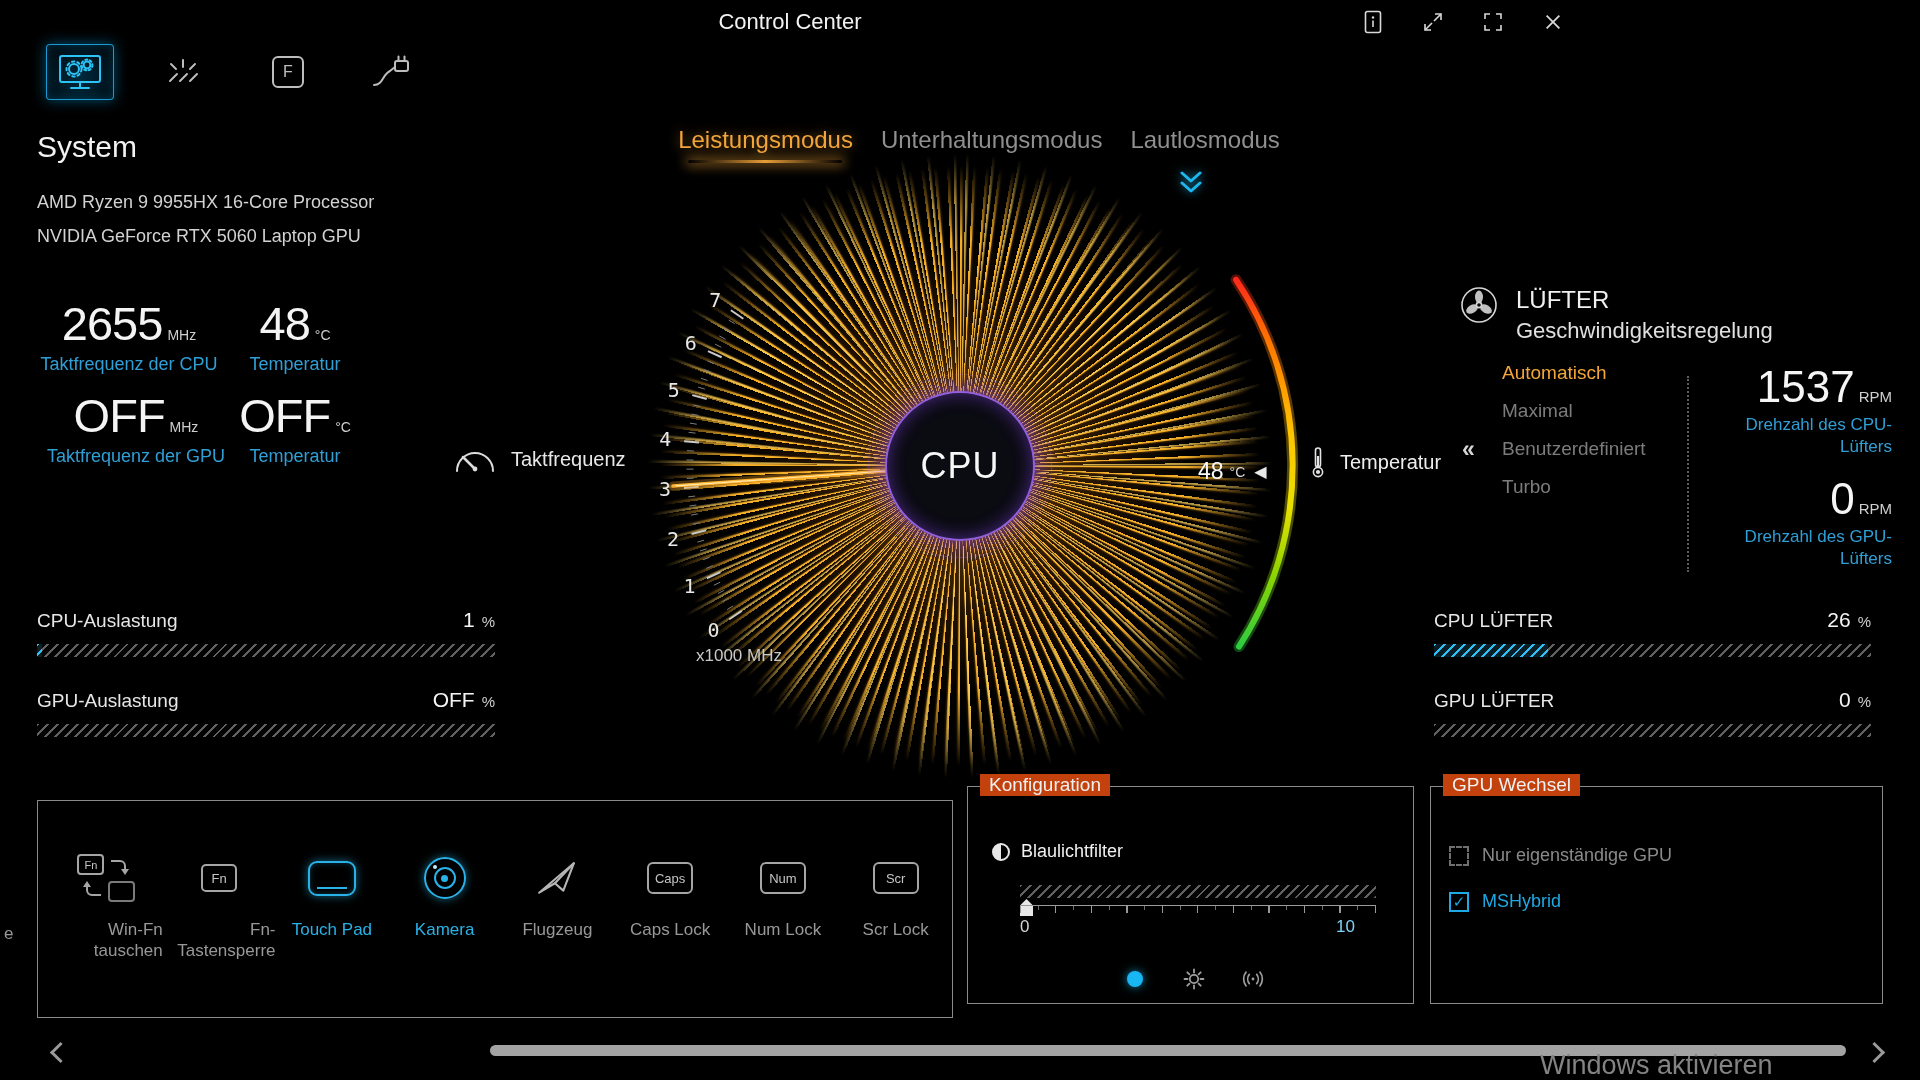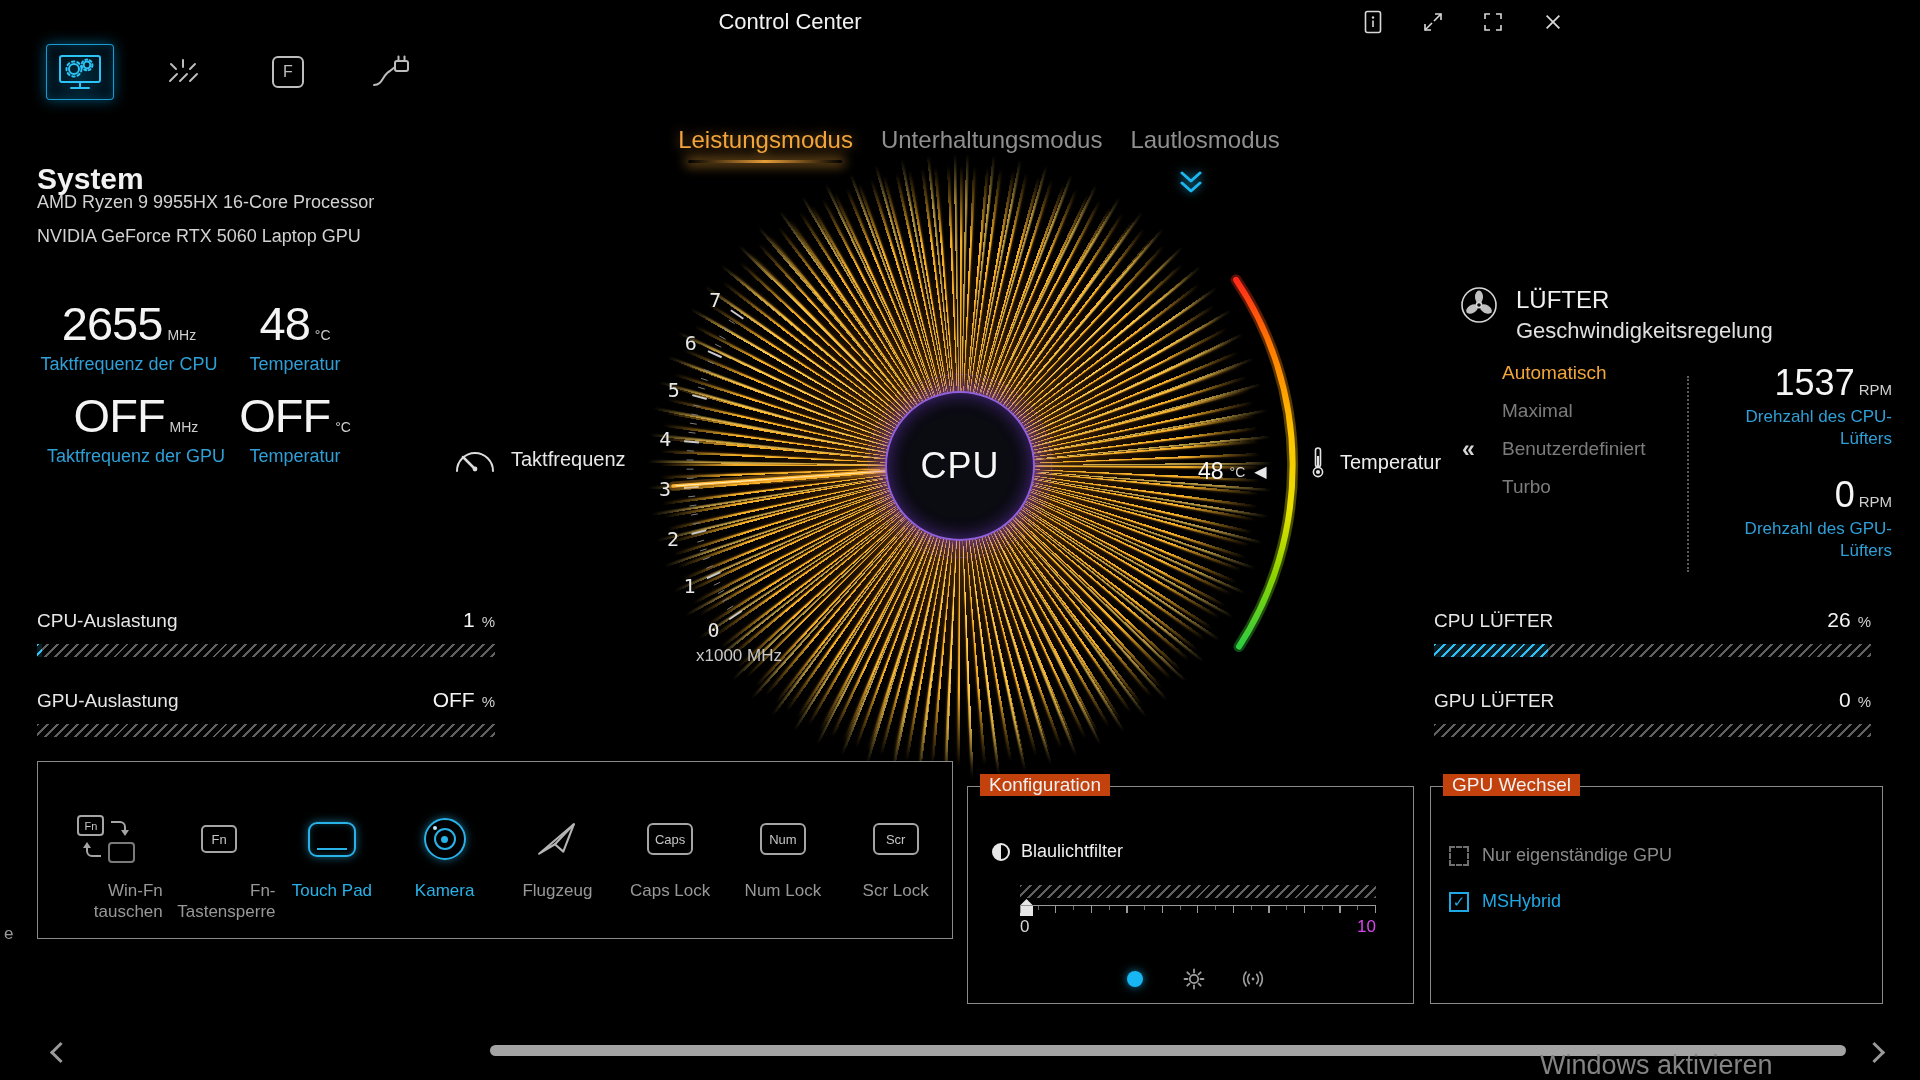--- a/index.html
+++ b/index.html
@@ -16,21 +16,21 @@
 
   
   .app-tabs { position:absolute; left:46px; top:44px; display:flex; gap:36px; z-index:30; }
   .atab { width:68px; height:56px; display:flex; align-items:center; justify-content:center; background:none; border:1px solid transparent; border-radius:4px; cursor:pointer; }
   .atab.active { border:1px solid rgba(35,190,255,.8); background:radial-gradient(circle at 50% 62%, rgba(0,150,220,.28), rgba(0,40,70,.12)); box-shadow:0 0 14px rgba(0,180,255,.45), inset 0 0 10px rgba(0,180,255,.25); }
   .atab svg { fill:none; stroke:#bdbdbd; stroke-width:2; stroke-linecap:round; }
   .atab.active svg { stroke:#2cc3f6; }
   .fkey-box { width:32px; height:32px; border:2px solid #bdbdbd; border-radius:6px; display:flex; align-items:center; justify-content:center; font-size:16px; color:#bdbdbd; }
 
   
-  .sys-heading { position:absolute; left:37px; top:130px; font-size:30px; font-weight:700; color:#f2f2f2; z-index:5;margin-top:32px; }
+  .sys-heading { position:absolute; left:37px; top:130px; font-size:30px; font-weight:400; color:#f2f2f2; z-index:5; }
   .sys-cpu { position:absolute; left:37px; top:192px; font-size:18px; color:#d2d2d2; z-index:5; }
   .sys-gpu { position:absolute; left:37px; top:226px; font-size:18px; color:#d2d2d2; z-index:5; }
   .stat { position:absolute; text-align:center; z-index:5; }
   .stat .v { font-size:47px; font-weight:300; color:#f4f4f4; letter-spacing:-1px; }
   .stat .u { font-size:14px; color:#cfcfcf; margin-left:5px; }
   .stat .lab { font-size:18px; color:#2f9fd6; margin-top:3px; }
   .stat1 { left:30px; top:296px; width:198px; }
   .stat2 { left:234px; top:296px; width:122px; }
   .stat3 { left:37px; top:388px; width:198px; }
   .stat4 { left:234px; top:388px; width:122px; }
@@ -93,30 +93,30 @@
   
   .fan-header { position:absolute; left:1460px; top:286px; display:flex; gap:18px; align-items:flex-start; z-index:5; }
   .fan-header .fh1 { font-size:24px; color:#f0f0f0; }
   .fan-header .fh2 { font-size:22px; color:#e0e0e0; margin-top:4px; }
   .fan-modes { position:absolute; left:1502px; top:354px; z-index:5; }
   .fan-mode { font-size:19px; line-height:38px; color:#7c7c7c; cursor:pointer; position:relative; white-space:nowrap; }
   .fan-mode.active { color:#f2a53a; }
   .back-glyph { position:absolute; left:-40px; top:0; font-size:23px; font-weight:bold; color:#d5d5d5; letter-spacing:-2px; cursor:pointer; }
   .fan-sep { position:absolute; left:1687px; top:376px; height:196px; border-left:2px dotted #5c5c5c; z-index:5; }
   .rpm { position:absolute; width:192px; text-align:right; z-index:5; }
-  .rpm .rv { font-size:36px; font-weight:300; color:#f5f5f5; }
+  .rpm .rv { font-size:44px; font-weight:300; color:#f5f5f5; }
   .rpm .ru { font-size:15px; color:#cfcfcf; margin-left:4px; }
   .rpm .rl { font-size:17px; line-height:1.32; color:#2f9fd6; margin-top:2px; }
   .rpm-cpu { left:1700px; top:362px; }
   .rpm-gpu { left:1700px; top:474px; }
 
   
   .panel { position:absolute; border:1px solid #8a8a8a; background:#000; z-index:5; }
   .panel-legend { position:absolute; top:-13px; left:12px; background:#c2410c; padding:0 9px; font-size:19px; color:#f0f0f0; }
-  .toggles-box { left:37px; top:761px; width:916px; height:178px; }
+  .toggles-box { left:37px; top:800px; width:916px; height:218px; }
   .config-box { left:967px; top:786px; width:447px; height:218px; }
   .gpu-box { left:1430px; top:786px; width:453px; height:218px; }
 
   .trow { position:absolute; inset:0; padding:44px 0 0 12px; display:flex; }
   .toggle { width:113px; display:flex; flex-direction:column; align-items:center; cursor:pointer; background:none; border:none; }
   .t-icon { height:66px; display:flex; align-items:center; justify-content:center; }
   .t-label { margin-top:8px; font-size:17px; line-height:1.25; color:#989898; text-align:right; }
   .toggle.active .t-label { color:#29b2e8; }
   .clipped-label { position:absolute; left:4px; top:924px; font-size:17px; color:#989898; z-index:6; }
 
@@ -144,21 +144,21 @@
   .bl-row span { font-size:18px; color:#f0f0f0; }
   .slider-track { position:absolute; left:52px; top:98px; width:356px; height:13px; cursor:pointer;
     background:repeating-linear-gradient(135deg,#616161 0 2px,rgba(15,15,15,.2) 2px 7px); }
   .slider-handle { position:absolute; left:52px; top:112px; width:13px; height:17px; background:#e6e6e6; cursor:grab;
     clip-path:polygon(50% 0, 100% 38%, 100% 100%, 0 100%, 0 38%); }
   .ruler { position:absolute; left:52px; top:118px; width:356px; height:8px; border-top:1px solid #9a9a9a;
     background:repeating-linear-gradient(90deg,#9a9a9a 0 1px,transparent 1px 35.5px),
                repeating-linear-gradient(90deg,#6e6e6e 0 1px,transparent 1px 17.75px);
     background-size:auto 8px, auto 4px; background-repeat:repeat-x, repeat-x; }
   .smin { position:absolute; left:52px; top:130px; font-size:17px; color:#d5d5d5; }
-  .smax { position:absolute; left:368px; top:130px; width:40px; text-align:right; font-size:17px; color:#d946ef; }
+  .smax { position:absolute; left:368px; top:130px; width:40px; text-align:left; font-size:17px; color:#7dd3fc; }
   .config-icons { position:absolute; left:155px; top:180px; display:flex; gap:35px; align-items:center; }
   .cfg-btn { background:none; border:none; cursor:pointer; width:24px; height:24px; display:flex; align-items:center; justify-content:center; }
   .night-dot { width:16px; height:16px; border-radius:50%; background:#18b6f2; box-shadow:0 0 10px rgba(24,182,242,.7); }
   .cfg-btn svg { stroke:#9f9f9f; fill:none; stroke-width:1.8; stroke-linecap:round; }
 
   
   .gpu-opt { position:absolute; left:18px; display:flex; gap:13px; align-items:center; cursor:pointer; background:none; border:none; }
   .opt1 { top:58px; } .opt2 { top:104px; }
   .cb { width:20px; height:20px; flex:0 0 20px; }
   .cb-off { border:2px dashed #707070; }

